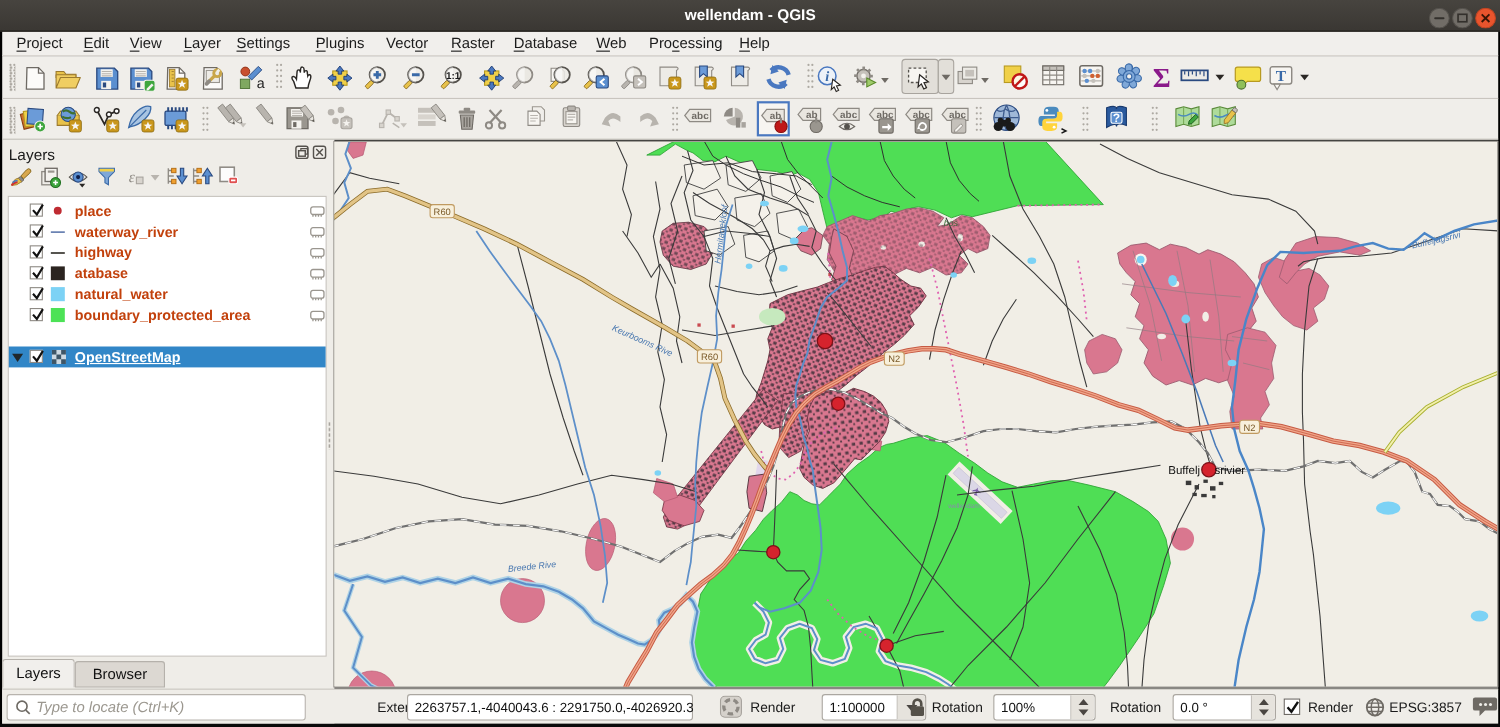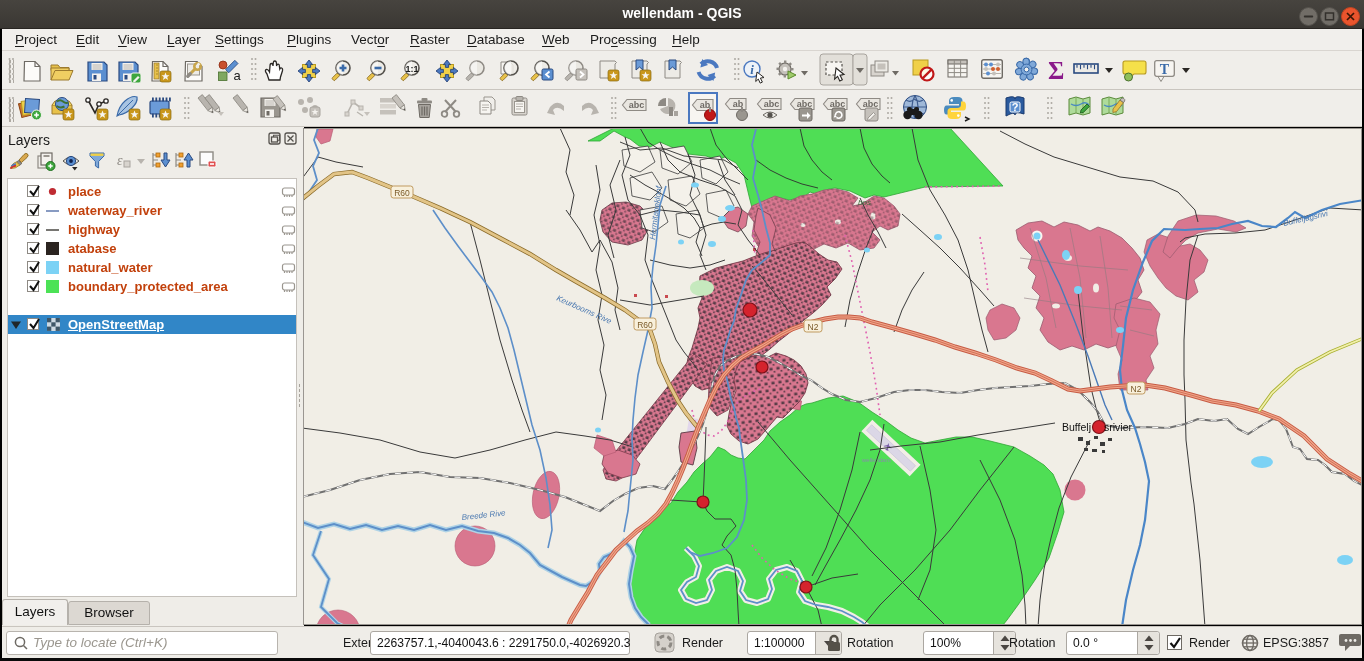--- a/index.html
+++ b/index.html
@@ -1096,21 +1096,21 @@
         <svg width="26" height="22">
             <path d="M8 9 L13 15 L18 9 Z" fill="#4A4642"></path>
           </svg>
       </div>
     </div>
     <svg width="18" height="20" style="position:absolute;left:823px;top:6px">
         <rect x="3" y="9" width="12" height="9" rx="1.5" fill="#555149"></rect>
         <path d="M5.5 9 V6.5 a3.5 3.5 0 0 1 7 0 V9" fill="none" stroke="#555149" stroke-width="2.4"></path>
       </svg>
     <span class="lab" style="left:845px">Rotation</span>
-    <div class="sbox" style="left:901px; width:93px;margin-left:20px;">
+    <div class="sbox" style="left:901px; width:93px;">
         <span class="v">100%</span>
       <div style="position:absolute;right:0;top:0;width:22px;height:22px;background:#E6E3DD;border-left:1px solid #ABA7A1;border-radius:0 3px 3px 0">
         <svg width="22" height="22">
             <path d="M6.5 9 L11 3.5 L15.5 9 Z" fill="#4A4642"></path>
             <path d="M6.5 13 L11 18.5 L15.5 13 Z" fill="#4A4642"></path>
           </svg>
       </div>
     </div>
     <span class="lab" style="left:1007px">Rotation</span>
     <div class="sbox" style="left:1064px; width:94px;">

